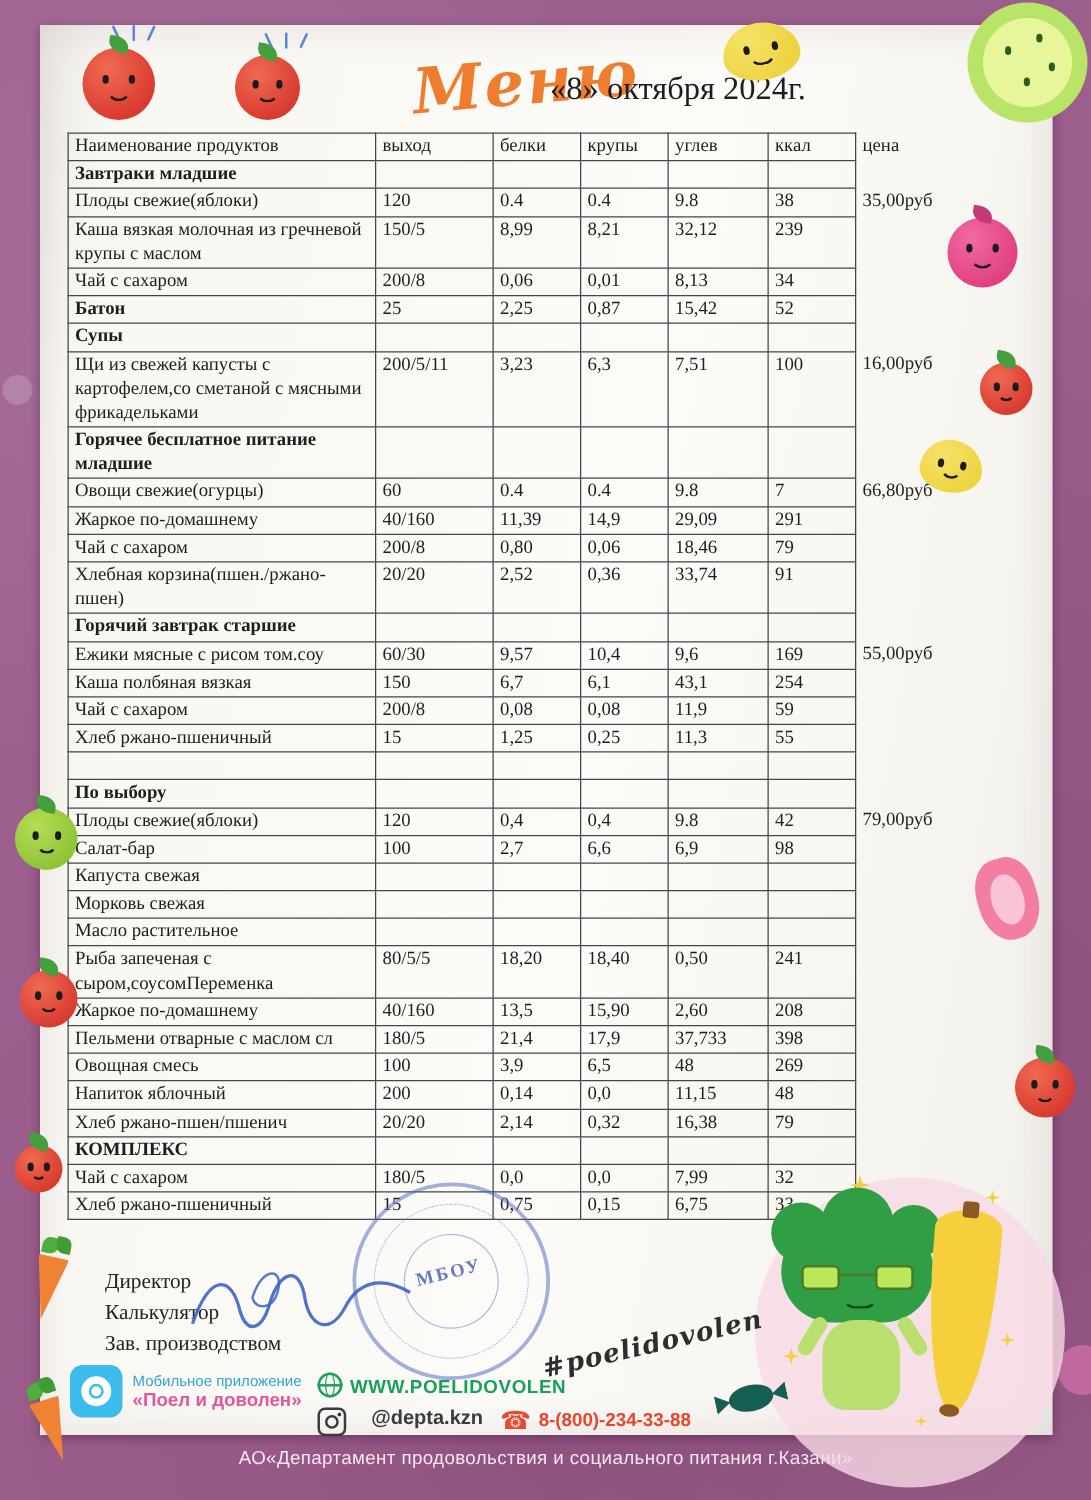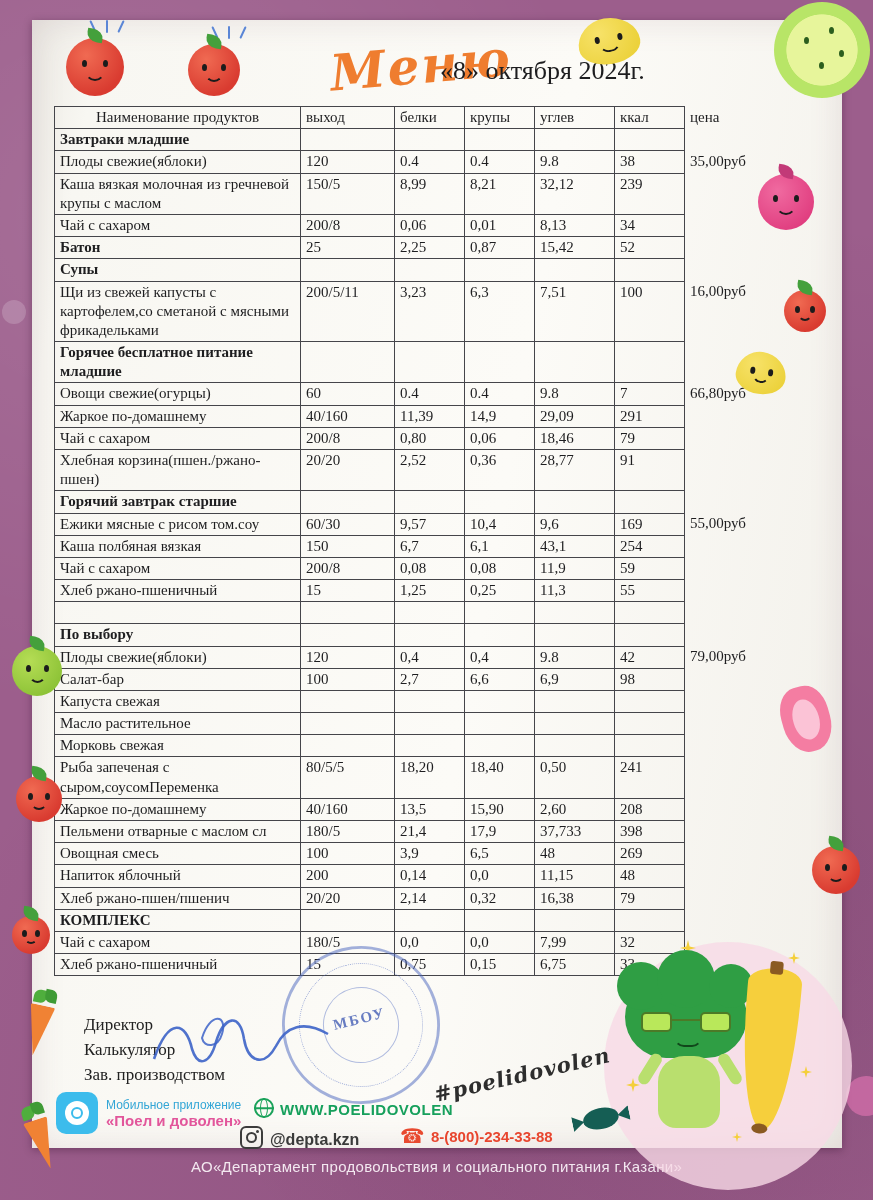--- a/index.html
+++ b/index.html
@@ -32,21 +32,21 @@
   
   .menu-table{
     position:absolute;left:22px;top:86px;width:708px;
     border-collapse:collapse;table-layout:fixed;
     font-family:"Liberation Serif",serif;font-size:15px;color:#1e1e20;
   }
   .menu-table td,.menu-table th{
     border:1px solid #45454a;padding:1px 5px;vertical-align:top;
     text-align:left;height:19px;line-height:1.28;font-weight:normal;overflow:hidden;
   }
-  .menu-table th.c0{text-align:center}
+  .menu-table th.c0{}
   .menu-table .c-price{border:none}
   .menu-table .bold{font-weight:bold}
   
   .char{position:absolute;border-radius:50%;z-index:2}
   .char .eye{position:absolute;width:5px;height:7px;background:#1c1c1c;border-radius:50%;top:38%}
   .char .eye.l{left:27%}.char .eye.r{right:27%}
   .char .smile{position:absolute;left:33%;width:34%;top:52%;height:22%;
     border:2px solid #1c1c1c;border-top:none;border-left-color:transparent;border-right-color:transparent;
     border-radius:0 0 12px 12px;box-sizing:border-box}
   .char .leaf{position:absolute;top:-9px;left:50%;transform:translateX(-50%) rotate(10deg);
@@ -123,21 +123,21 @@
   .appicon::before{content:'';position:absolute;inset:9px;background:#fff;border-radius:50%}
   .appicon::after{content:'';position:absolute;inset:15px;border:2px solid #3cbcec;border-radius:50%}
   .app-line1{color:#33a6d6;font:12px "Liberation Sans",sans-serif}
   .app-line2{color:#e2569b;font:bold 15px "Liberation Sans",sans-serif}
   .web-row{position:absolute;left:222px;top:1078px;display:flex;align-items:flex-end;gap:6px;z-index:2}
   .globe{width:16px;height:16px;border:2px solid #1aa25a;border-radius:50%;position:relative;display:inline-block}
   .globe::before{content:'';position:absolute;left:50%;top:-2px;bottom:-2px;width:8px;transform:translateX(-50%);
     border:1.5px solid #1aa25a;border-radius:50%;box-sizing:border-box}
   .globe::after{content:'';position:absolute;top:50%;left:-2px;right:-2px;height:1.5px;background:#1aa25a;transform:translateY(-50%)}
   .web-text{color:#16a05c;font:bold 15px "Liberation Sans",sans-serif;letter-spacing:.5px}
-  .ig-row{position:absolute;left:208px;top:1106px;display:flex;align-items:flex-end;gap:7px;z-index:2}
+  .ig-row{position:absolute;left:222px;top:1106px;display:flex;align-items:flex-start;gap:20px;z-index:2}
   .ig{width:19px;height:19px;border:2px solid #3c3c3c;border-radius:6px;position:relative;flex:none}
   .ig::before{content:'';position:absolute;inset:4px;border:2px solid #3c3c3c;border-radius:50%}
   .ig::after{content:'';position:absolute;top:2px;right:2px;width:3px;height:3px;background:#3c3c3c;border-radius:50%}
   .ig-text{font:bold 16px "Liberation Sans",sans-serif;color:#3a3a3a}
   .phone-row{position:absolute;left:368px;top:1106px;display:flex;align-items:center;gap:6px;z-index:2}
   .phone-glyph{color:#e84a30;font-size:20px;line-height:20px;font-family:"DejaVu Sans",sans-serif}
   .phone-text{font:bold 15px "Liberation Sans",sans-serif;color:#e8452e}
   .bottom-bar{position:absolute;left:0;right:0;top:1158px;text-align:center;
     font:15px "Liberation Sans",sans-serif;color:#f3e8f0;letter-spacing:.3px}
 </style>
@@ -271,21 +271,21 @@
           <td class="c3">0,06</td>
           <td class="c4">18,46</td>
           <td class="c5">79</td>
           <td class="c6 c-price"></td>
         </tr>
         <tr>
           <td class="c0">Хлебная корзина(пшен./ржано-пшен)</td>
           <td class="c1">20/20</td>
           <td class="c2">2,52</td>
           <td class="c3">0,36</td>
-          <td class="c4">28,77</td>
+          <td class="c4">33,74</td>
           <td class="c5">91</td>
           <td class="c6 c-price"></td>
         </tr>
         <tr>
           <td class="c0 bold">Горячий завтрак старшие</td>
           <td class="c1"></td>
           <td class="c2"></td>
           <td class="c3"></td>
           <td class="c4"></td>
           <td class="c5"></td>
@@ -366,30 +366,30 @@
         <tr>
           <td class="c0">Капуста свежая</td>
           <td class="c1"></td>
           <td class="c2"></td>
           <td class="c3"></td>
           <td class="c4"></td>
           <td class="c5"></td>
           <td class="c6 c-price"></td>
         </tr>
         <tr>
+          <td class="c0">Морковь свежая</td>
+          <td class="c1"></td>
+          <td class="c2"></td>
+          <td class="c3"></td>
+          <td class="c4"></td>
+          <td class="c5"></td>
+          <td class="c6 c-price"></td>
+        </tr>
+        <tr>
           <td class="c0">Масло растительное</td>
-          <td class="c1"></td>
-          <td class="c2"></td>
-          <td class="c3"></td>
-          <td class="c4"></td>
-          <td class="c5"></td>
-          <td class="c6 c-price"></td>
-        </tr>
-        <tr>
-          <td class="c0">Морковь свежая</td>
           <td class="c1"></td>
           <td class="c2"></td>
           <td class="c3"></td>
           <td class="c4"></td>
           <td class="c5"></td>
           <td class="c6 c-price"></td>
         </tr>
         <tr>
           <td class="c0">Рыба запеченая с сыром,соусомПеременка</td>
           <td class="c1">80/5/5</td>

